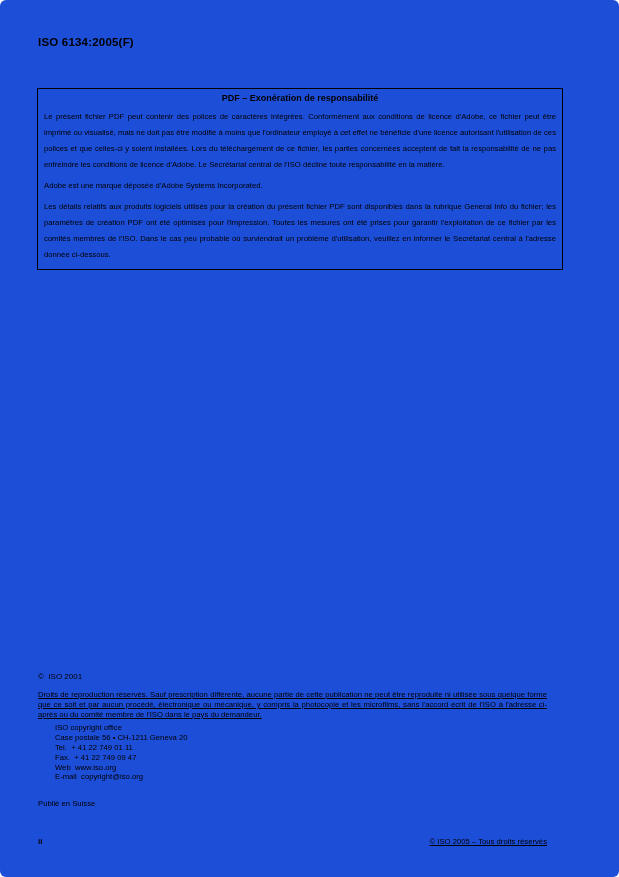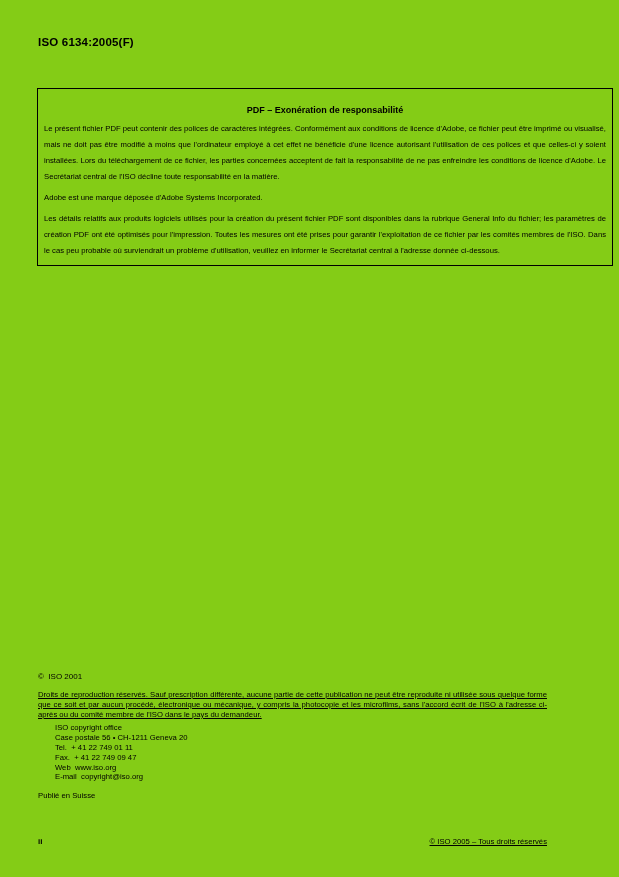--- a/index.html
+++ b/index.html
@@ -4,41 +4,42 @@
 <style>
   html, body {
     margin: 0;
     padding: 0;
     background: #ffffff;
   }
   .page {
     position: relative;
     width: 619px;
     height: 877px;
-    background: #84cc16;
+    background: #1d4ed8;
     color: #000000;
     font-family: "Liberation Sans", sans-serif;
     overflow: hidden;
+    border-radius: 6px;
   }
   .doc-header {
     position: absolute;
     top: 36px;
     left: 38px;
     font-size: 11.5px;
     font-weight: bold;
     letter-spacing: 0.2px;
   }
   .disclaimer-box {
     position: absolute;
     top: 88px;
     left: 37px;
-    width: 576px;
+    width: 526px;
     box-sizing: border-box;
     border: 1px solid #000000;
-    padding: 16px 6px 6px 6px;
+    padding: 4px 6px 6px 6px;
   }
   .disclaimer-title {
     text-align: center;
     font-weight: bold;
     font-size: 9px;
     line-height: 11px;
     margin: 0 0 2px 0;
   }
   .disclaimer-para {
     font-size: 7.7px;
@@ -69,21 +70,21 @@
     margin: 4px 0 0 17px;
   }
   .address-line {
     font-size: 7.7px;
     line-height: 9.8px;
     white-space: pre;
   }
   .published-note {
     font-size: 7.7px;
     line-height: 10px;
-    margin-top: 9px;
+    margin-top: 17px;
   }
   .page-footer {
     position: absolute;
     top: 837px;
     left: 38px;
     width: 509px;
     display: flex;
     justify-content: space-between;
     align-items: baseline;
     gap: 16px;

